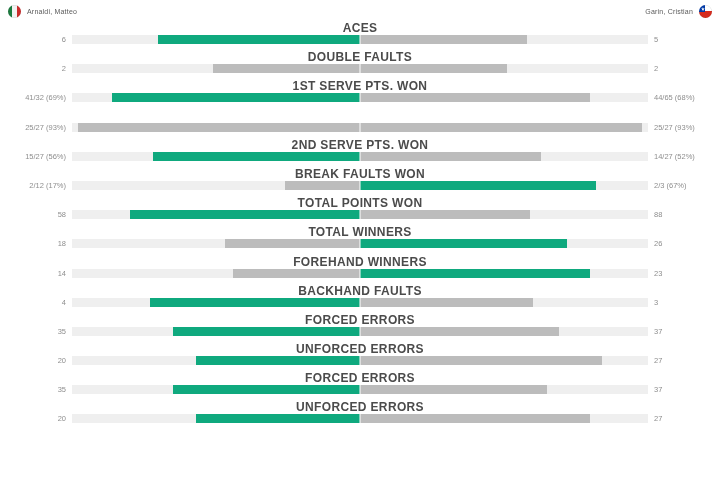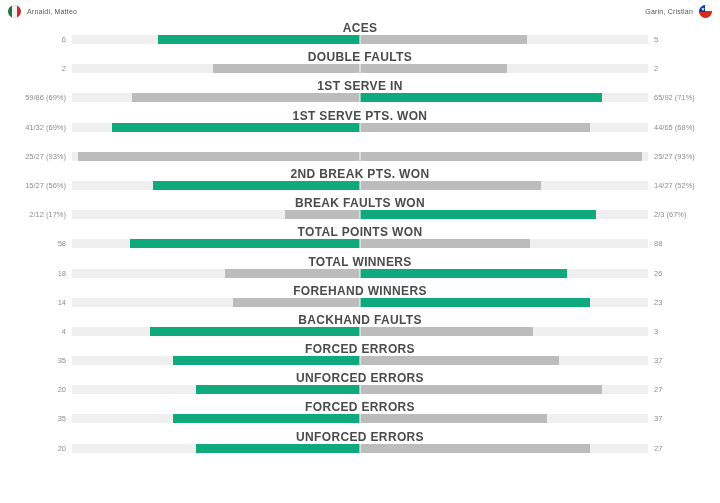--- a/index.html
+++ b/index.html
@@ -156,31 +156,20 @@
       <div class="val left">2</div>
       <div class="val right">2</div>
       <div class="bar-area">
         <div class="track"></div>
         <div class="fill left gray" style="width: 25.5%;"></div>
         <div class="fill right gray" style="width: 25.5%;"></div>
         <div class="center-line"></div>
       </div>
     </div>
     <div class="row">
-      <div class="row-label">1ST SERVE IN</div>
-      <div class="val left">59/86 (69%)</div>
-      <div class="val right">65/92 (71%)</div>
-      <div class="bar-area">
-        <div class="track"></div>
-        <div class="fill left gray" style="width: 39.5%;"></div>
-        <div class="fill right green" style="width: 42%;"></div>
-        <div class="center-line"></div>
-      </div>
-    </div>
-    <div class="row">
       <div class="row-label">1ST SERVE PTS. WON</div>
       <div class="val left">41/32 (69%)</div>
       <div class="val right">44/65 (68%)</div>
       <div class="bar-area">
         <div class="track"></div>
         <div class="fill left green" style="width: 43%;"></div>
         <div class="fill right gray" style="width: 40%;"></div>
         <div class="center-line"></div>
       </div>
     </div>
@@ -188,21 +177,21 @@
       <div class="val left">25/27 (93%)</div>
       <div class="val right">25/27 (93%)</div>
       <div class="bar-area">
         <div class="track"></div>
         <div class="fill left gray" style="width: 49%;"></div>
         <div class="fill right gray" style="width: 49%;"></div>
         <div class="center-line"></div>
       </div>
     </div>
     <div class="row">
-      <div class="row-label">2ND BREAK PTS. WON</div>
+      <div class="row-label">2ND SERVE PTS. WON</div>
       <div class="val left">15/27 (56%)</div>
       <div class="val right">14/27 (52%)</div>
       <div class="bar-area">
         <div class="track"></div>
         <div class="fill left green" style="width: 36%;"></div>
         <div class="fill right gray" style="width: 31.5%;"></div>
         <div class="center-line"></div>
       </div>
     </div>
     <div class="row">

